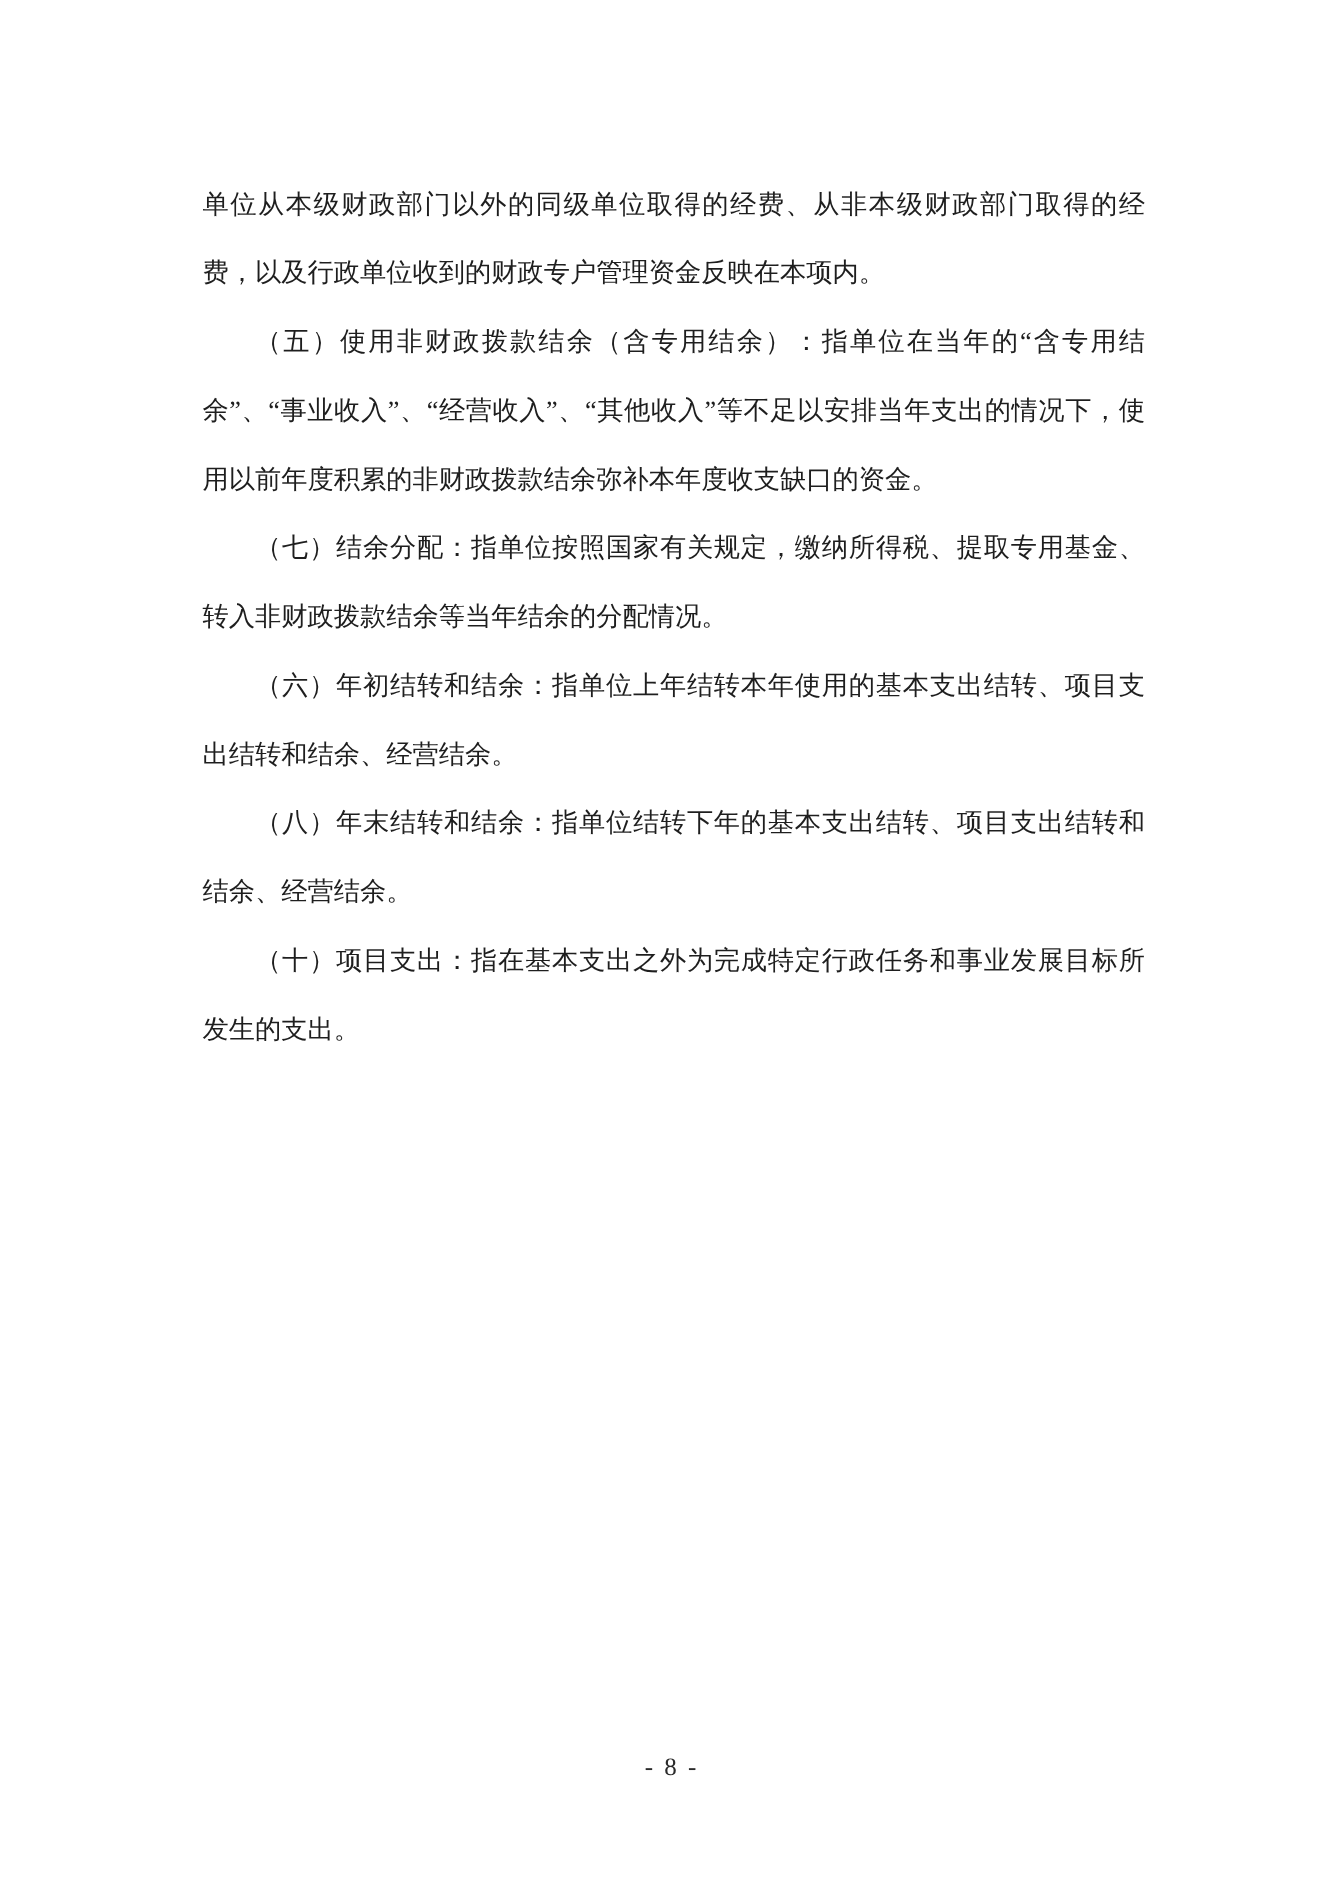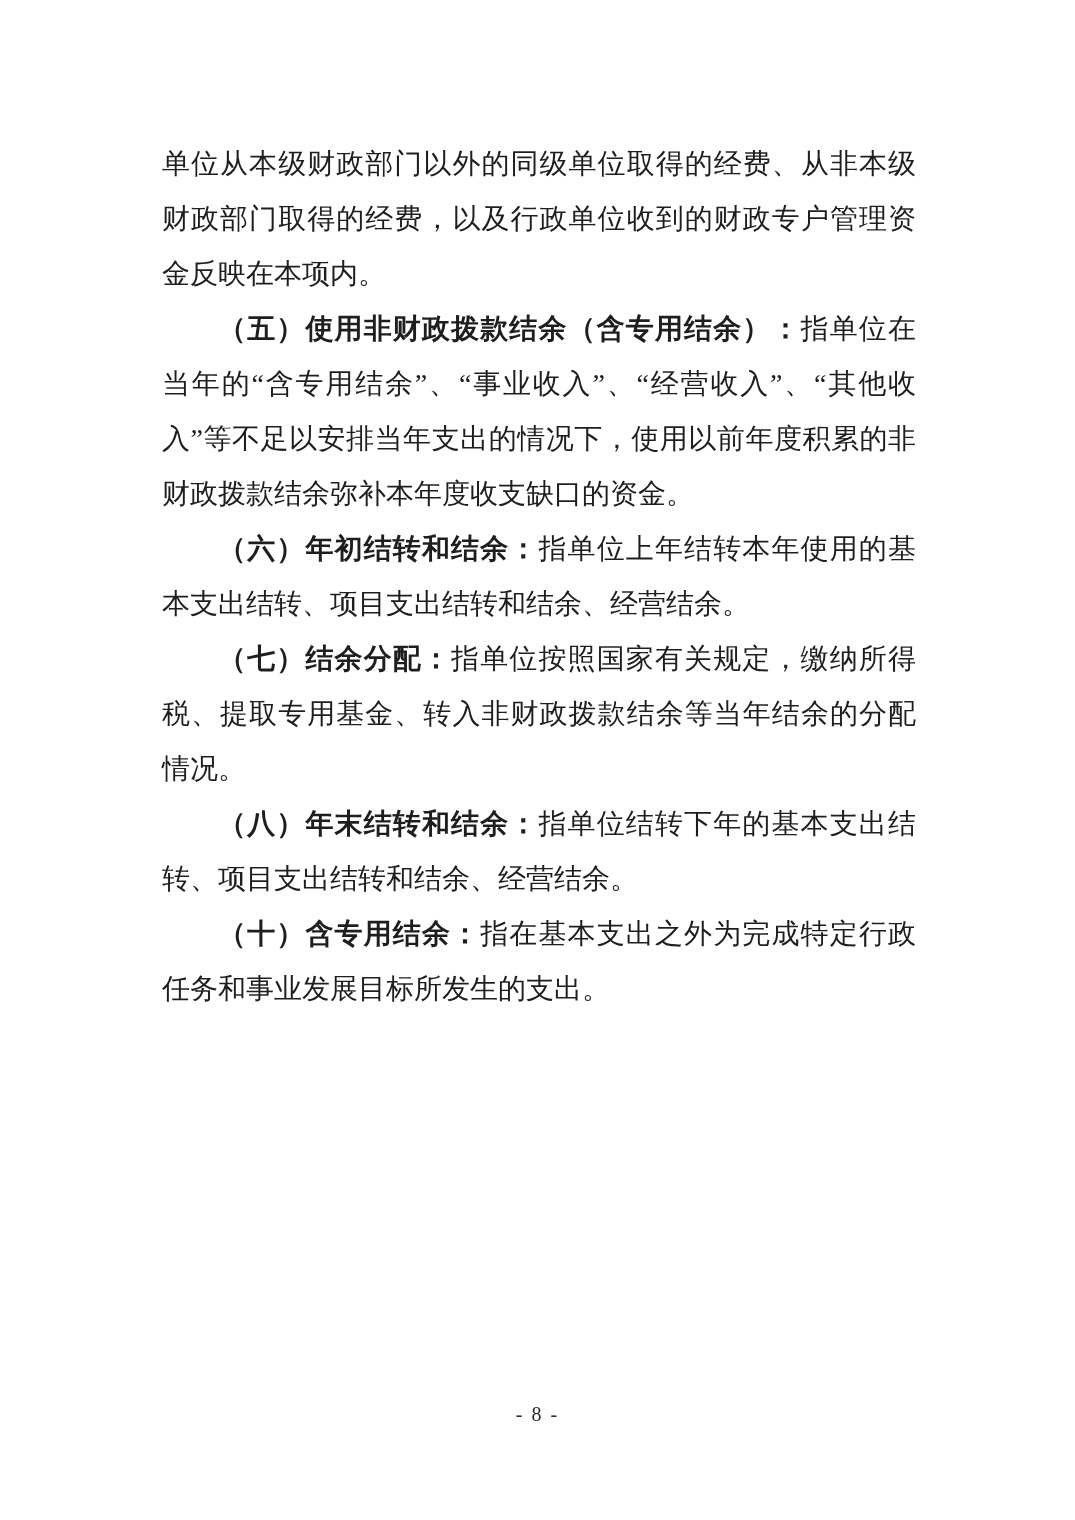--- a/index.html
+++ b/index.html
@@ -17,31 +17,31 @@
     color: #1e1e1e;
   }
   .doc-body {
     position: absolute;
     left: 162px;
     top: 136px;
     width: 754px;
   }
   .para {
     margin: 0;
-    font-size: 28px;
+    font-size: 21px;
     line-height: 55px;
     text-align: justify;
     text-justify: inter-ideograph;
     letter-spacing: 0;
   }
   .para.indent {
     text-indent: 2em;
   }
   .para .head {
-    font-weight: 700;
+    font-weight: 400;
   }
   .footer {
     position: absolute;
     left: 0;
     top: 1399px;
     width: 100%;
     text-align: center;
     font-size: 20px;
     line-height: 30px;
     color: #2a2a2a;
@@ -50,26 +50,26 @@
 </style>
 </head>
 <body>
 
 <div class="page">
   <div class="doc-body">
   <p class="para"><span class="body">单位从本级财政部门以外的同级单位取得的经费、从非本级财政部门取得的经费，以及行政单位收到的财政专户管理资金反映在本项内。</span></p>
 
   <p class="para indent"><span class="head">（五）使用非财政拨款结余（含专用结余）：</span><span class="body">指单位在当年的“含专用结余”、“事业收入”、“经营收入”、“其他收入”等不足以安排当年支出的情况下，使用以前年度积累的非财政拨款结余弥补本年度收支缺口的资金。</span></p>
 
+  <p class="para indent"><span class="head">（七）结余分配：</span><span class="body">指单位按照国家有关规定，缴纳所得税、提取专用基金、转入非财政拨款结余等当年结余的分配情况。</span></p>
+
   <p class="para indent"><span class="head">（六）年初结转和结余：</span><span class="body">指单位上年结转本年使用的基本支出结转、项目支出结转和结余、经营结余。</span></p>
-
-  <p class="para indent"><span class="head">（七）结余分配：</span><span class="body">指单位按照国家有关规定，缴纳所得税、提取专用基金、转入非财政拨款结余等当年结余的分配情况。</span></p>
 
   <p class="para indent"><span class="head">（八）年末结转和结余：</span><span class="body">指单位结转下年的基本支出结转、项目支出结转和结余、经营结余。</span></p>
 
 
-  <p class="para indent"><span class="head">（十）含专用结余：</span><span class="body">指在基本支出之外为完成特定行政任务和事业发展目标所发生的支出。</span></p>
+  <p class="para indent"><span class="head">（十）项目支出：</span><span class="body">指在基本支出之外为完成特定行政任务和事业发展目标所发生的支出。</span></p>
 
 </div>
   <div class="footer">
     <span>- 8 -</span>
   </div>
 </div>
 
 </body></html>

